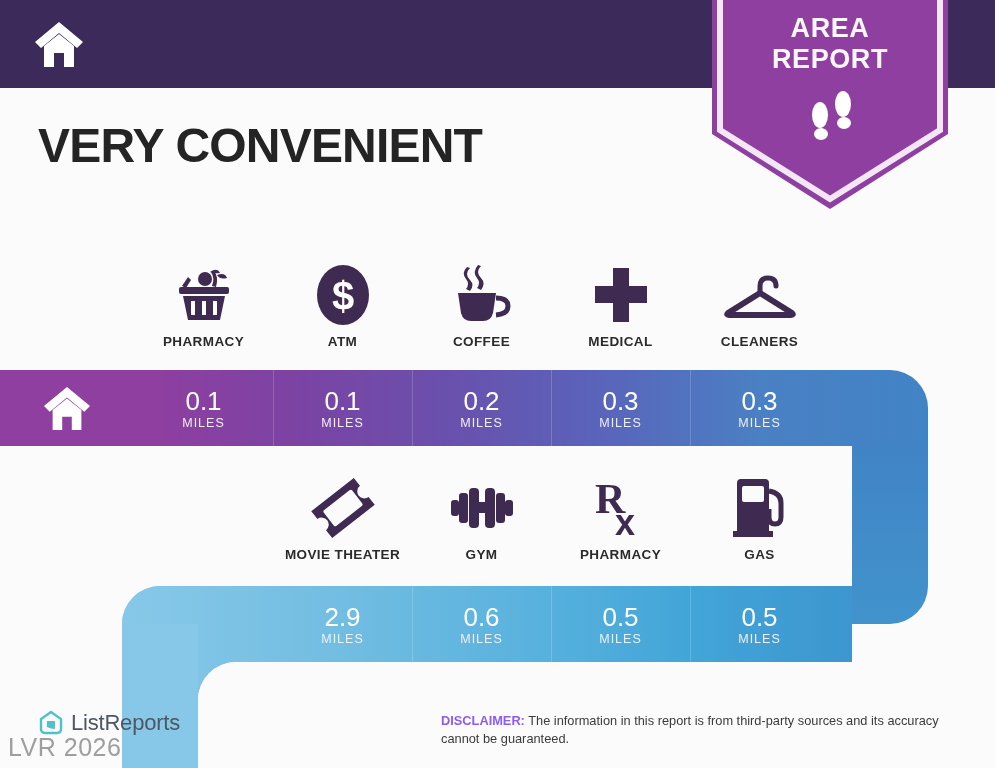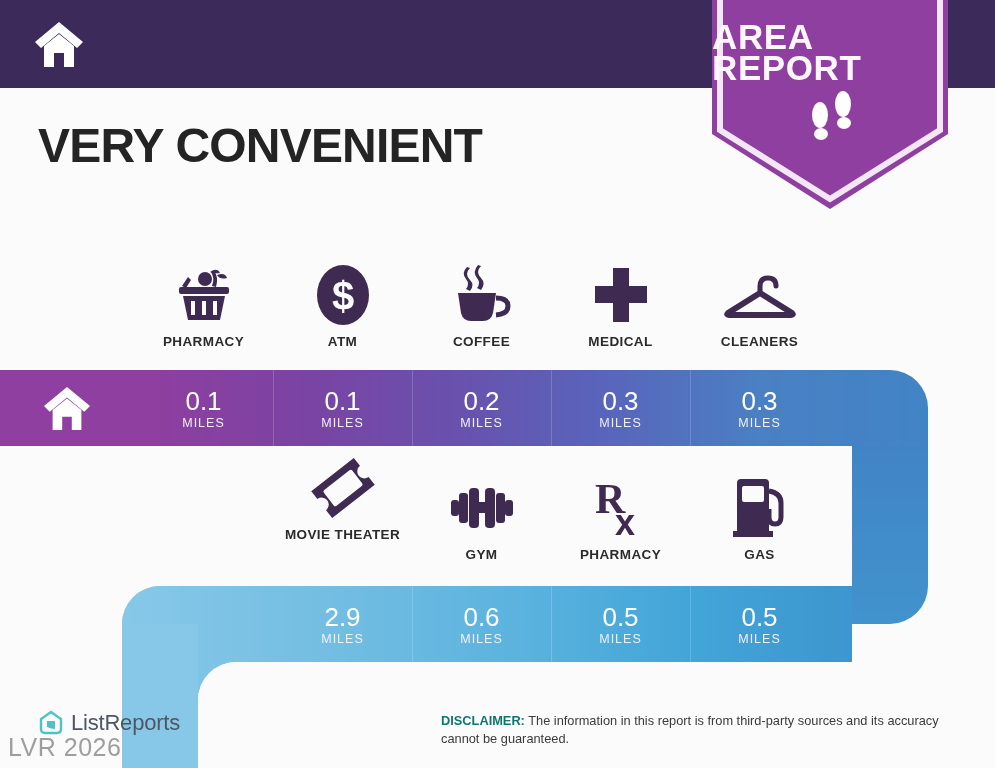--- a/index.html
+++ b/index.html
@@ -34,25 +34,25 @@
     font-weight: 400;
     white-space: nowrap;
   }
 
   
   .badge {
     position: absolute; left: 712px; top: -6px;
     width: 236px; height: 219px;
   }
   .badge-label {
-    position: absolute; left: 0; top: 27px;
+    position: absolute; left: 0; top: 19px;
     width: 236px;
-    text-align: left;
+    text-align: center;
     color: #fdf6fb;
-    font-size: 35px;
+    font-size: 27px;
     font-weight: 700;
     line-height: 31px;
     letter-spacing: 0.6px;
   }
   .badge-feet {
     position: absolute; left: 96px; top: 95px;
     width: 50px; height: 56px;
   }
 
   
@@ -147,21 +147,21 @@
     color: #9e9e9e;
     letter-spacing: 0.5px;
   }
   .disclaimer {
     position: absolute; left: 441px; top: 712px;
     width: 530px;
     font-size: 12.8px;
     line-height: 18px;
     color: #3b3b3b;
   }
-  .disclaimer b { font-weight: 700; color: #0f766e; }
+  .disclaimer b { font-weight: 700; color: #8b5cf6; }
 </style>
 </head>
 <body>
 
 <div id="page">
 
   <div class="header-bar"></div>
 
   <svg class="header-house" viewBox="0 0 52 48">
     <path fill="#ffffff" d="M26 2 L50 22 L44 28 L26 13 L8 28 L2 22 Z"></path>
@@ -315,21 +315,21 @@
     <div class="seg-num">0.3</div>
     <div class="seg-unit">MILES</div>
   </div>
   <div class="seg-div" style="left:690px; top:370px;"></div>
   <div class="seg" style="left:690px; top:370px;">
     <div class="seg-num">0.3</div>
     <div class="seg-unit">MILES</div>
   </div>
 
   <div class="icon-row">
-    <div class="icon-cell" style="left:273px; top:456px;">
+    <div class="icon-cell" style="left:273px; top:476px;">
       <div class="icon-art">
         <svg width="66" height="62" viewBox="0 0 66 62">
           <g transform="rotate(-38 33 31)">
             <path fill="#3f2a52" d="M6 14 L60 14 L60 24 a7 7 0 0 0 0 14 L60 48 L6 48 L6 38 a7 7 0 0 0 0 -14 Z"></path>
             <rect x="15" y="21" width="36" height="20" rx="2" fill="#fbfbfb"></rect>
           </g>
         </svg>
       </div>
       <div class="icon-label">MOVIE THEATER</div>
     </div>

